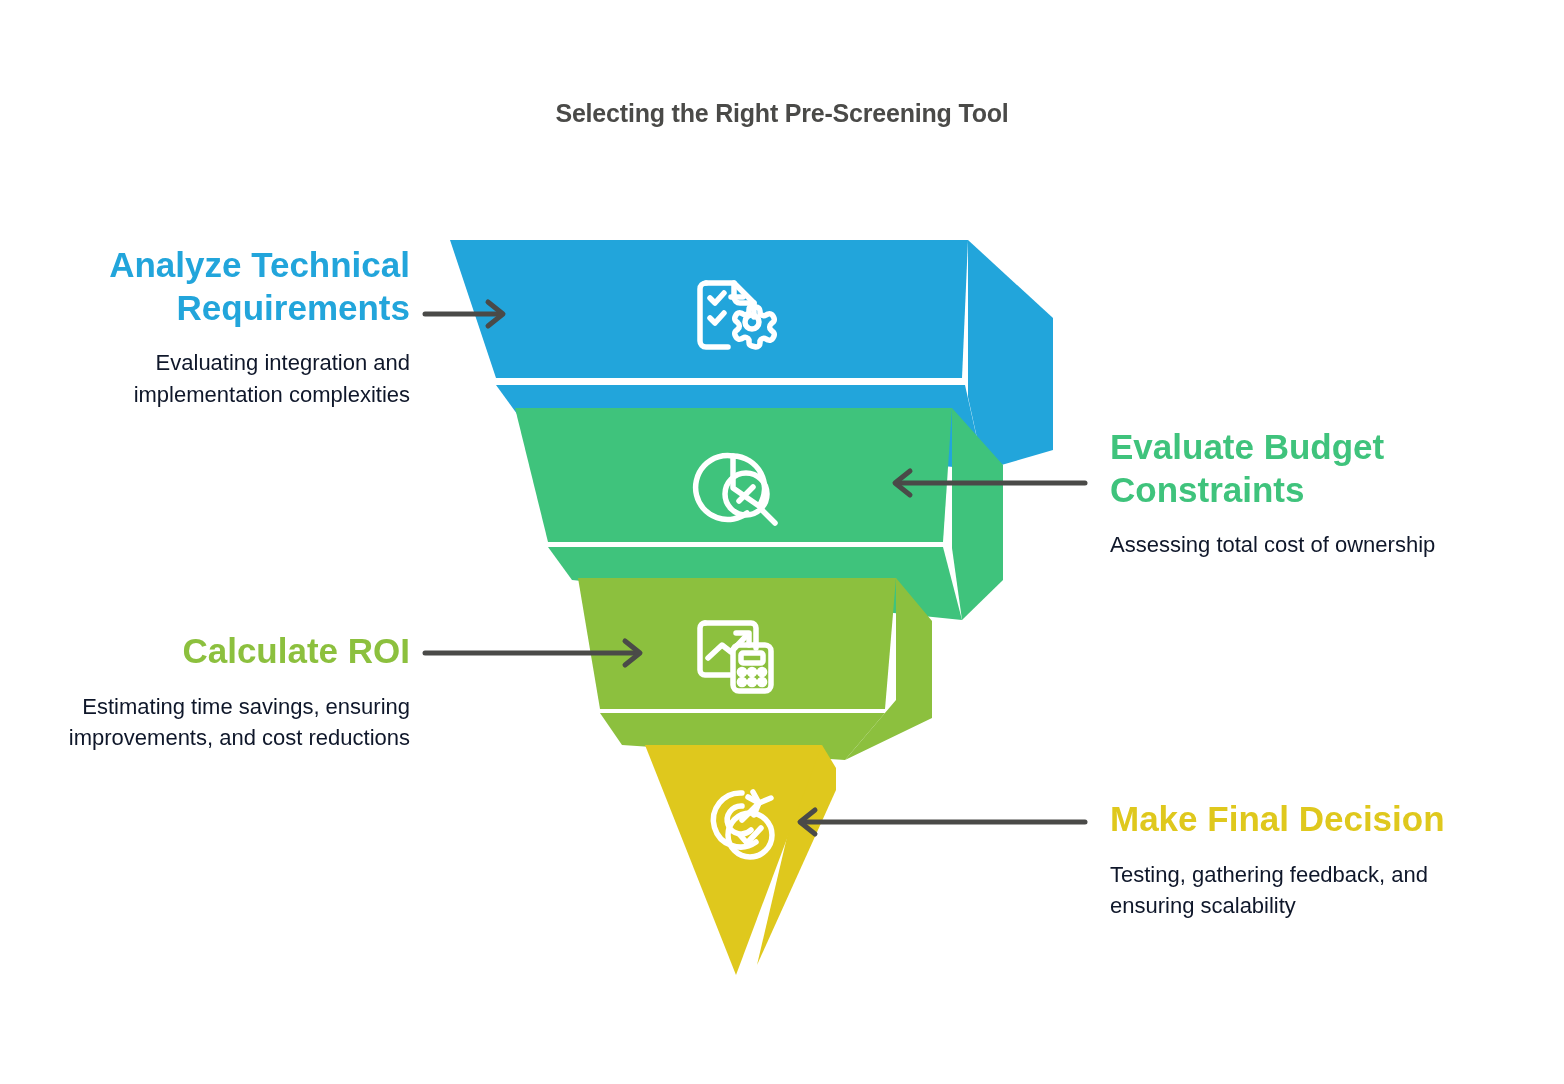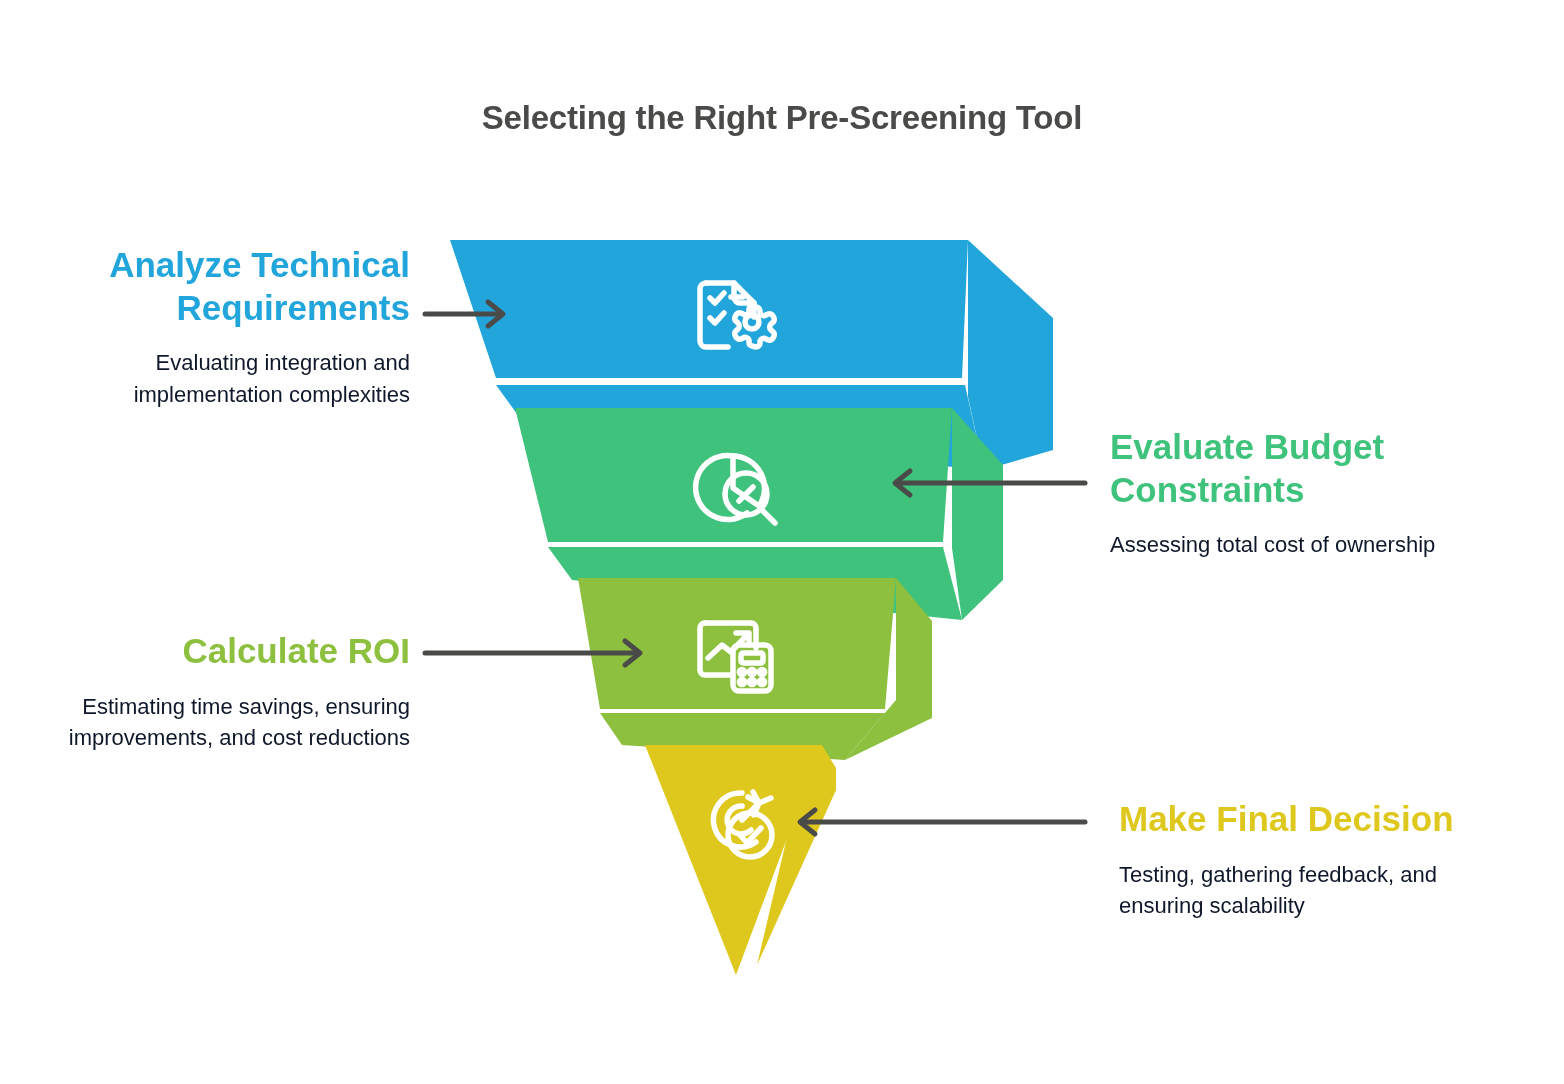--- a/index.html
+++ b/index.html
@@ -7,39 +7,39 @@
     width:1564px; height:1084px;
     background:#ffffff;
     font-family:"Liberation Sans", sans-serif;
     overflow:hidden;
   }
   #stage { position:relative; width:1564px; height:1084px; background:#fff; }
 
   #title {
     position:absolute; left:0; top:99px; width:1564px;
     text-align:center;
-    font-size:33px; font-weight:bold; letter-spacing:-0.2px;
+    font-size:25px; font-weight:bold; letter-spacing:-0.2px;
     color:#4a4a48;
   }
 
   .lbl { position:absolute; }
   .lbl .head {
     font-size:35px; font-weight:bold; line-height:1.22;
   }
   .lbl .desc {
     font-size:22px; line-height:1.42; color:#0f172a; margin-top:18px;
   }
   .lbl.right-side { text-align:left; }
   .lbl.left-side { text-align:right; }
 
   
   #lbl-1 { left:20px;  top:244px; width:390px; }
   #lbl-2 { left:1110px; top:426px; width:400px; }
   #lbl-3 { left:60px;  top:630px; width:350px; }
-  #lbl-4 { left:1110px; top:798px; width:400px;margin-left:9px; }
+  #lbl-4 { left:1110px; top:798px; width:400px; }
 
   #lbl-1 .head { color:#27a8dd; }
   #lbl-2 .head { color:#3dc37c; }
   #lbl-3 .head { color:#8cc03e; }
   #lbl-4 .head { color:#e0c81c; }
 
   #funnelSvg { position:absolute; left:0; top:0; width:1564px; height:1084px; }
 </style>
 </head>
 <body>

